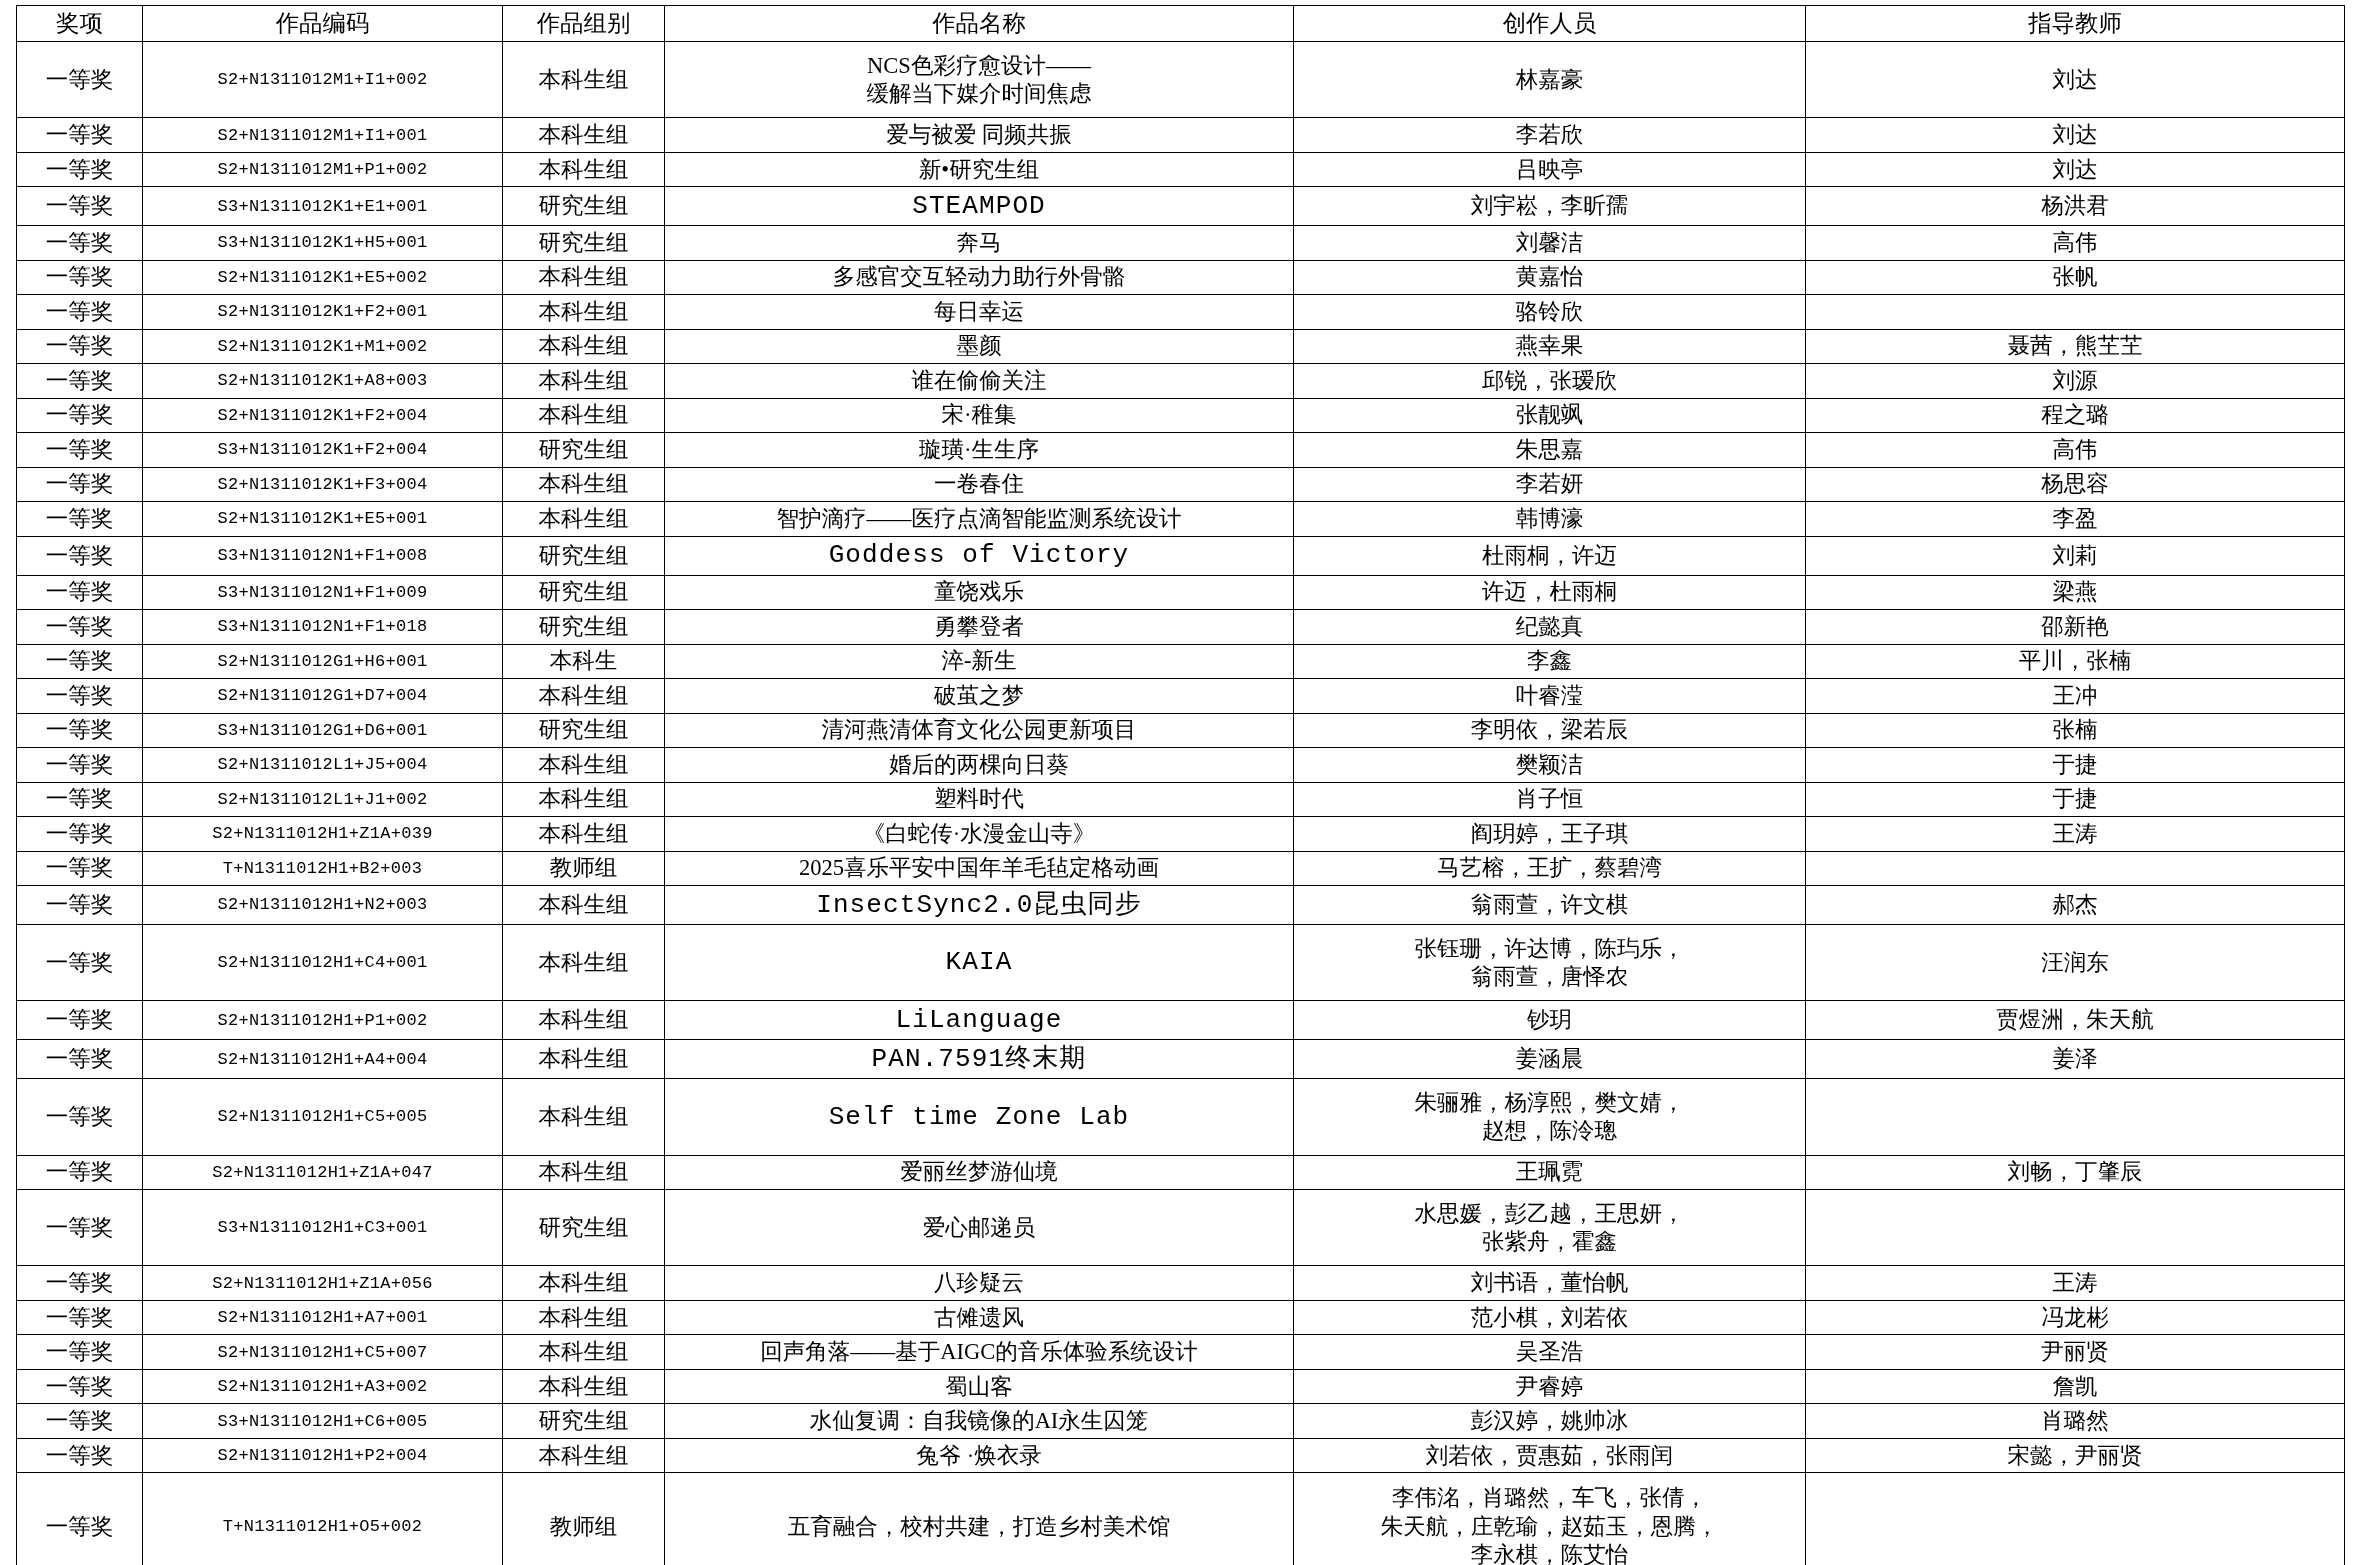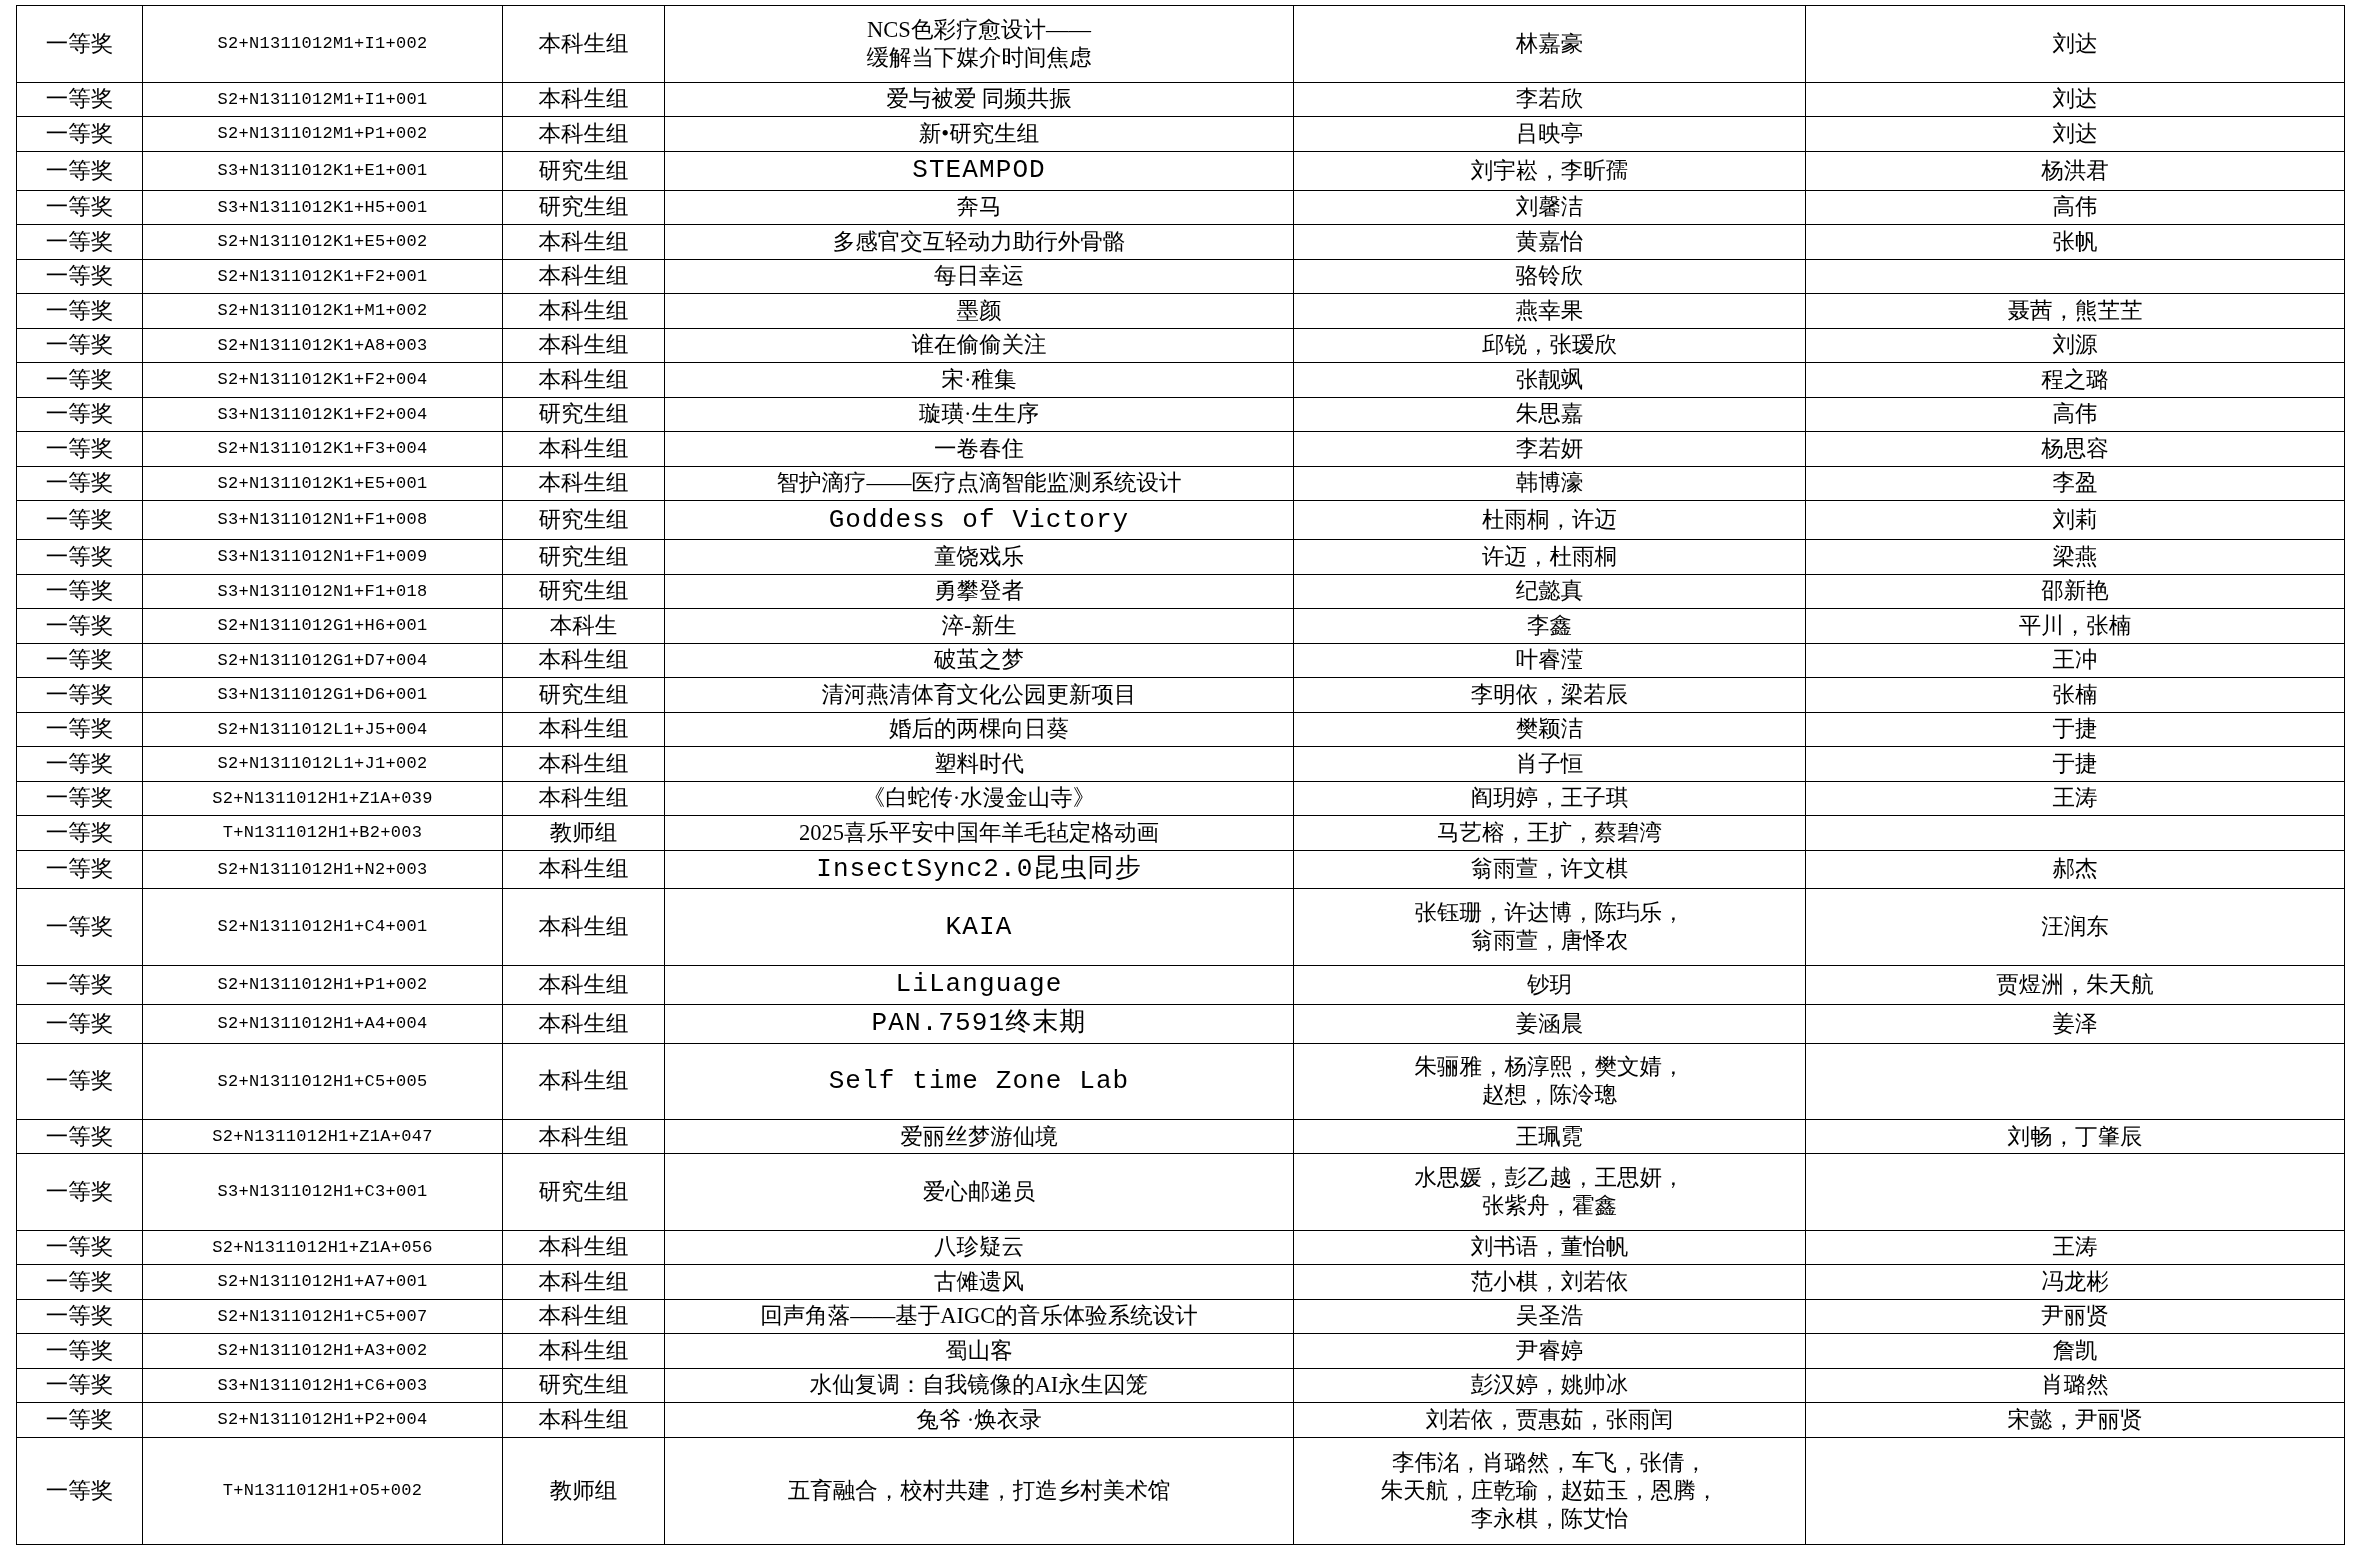--- a/index.html
+++ b/index.html
@@ -70,20 +70,28 @@
   <table class="award-table">
     <colgroup>
       <col class="c-award">
         <col class="c-code">
         <col class="c-group">
       <col class="c-title">
         <col class="c-authors">
         <col class="c-teacher">
     </colgroup>
     <tbody id="table-body">
+        <tr class="hdr">
+          <td>奖项</td>
+          <td>作品编码</td>
+          <td>作品组别</td>
+          <td>作品名称</td>
+          <td>创作人员</td>
+          <td>指导教师</td>
+        </tr>
         <tr class="tall">
           <td>一等奖</td>
           <td class="lat">S2+N1311012M1+I1+002</td>
           <td>本科生组</td>
           <td class="multi">NCS色彩疗愈设计——
 缓解当下媒介时间焦虑</td>
           <td class="multi">林嘉豪</td>
           <td>刘达</td>
         </tr>
         <tr>
@@ -348,21 +356,21 @@
         <tr>
           <td>一等奖</td>
           <td class="lat">S2+N1311012H1+A3+002</td>
           <td>本科生组</td>
           <td class="multi">蜀山客</td>
           <td class="multi">尹睿婷</td>
           <td>詹凯</td>
         </tr>
         <tr>
           <td>一等奖</td>
-          <td class="lat">S3+N1311012H1+C6+003</td>
+          <td class="lat">S3+N1311012H1+C6+005</td>
           <td>研究生组</td>
           <td class="multi">水仙复调：自我镜像的AI永生囚笼</td>
           <td class="multi">彭汉婷，姚帅冰</td>
           <td>肖璐然</td>
         </tr>
         <tr>
           <td>一等奖</td>
           <td class="lat">S2+N1311012H1+P2+004</td>
           <td>本科生组</td>
           <td class="multi">兔爷 ·焕衣录</td>

